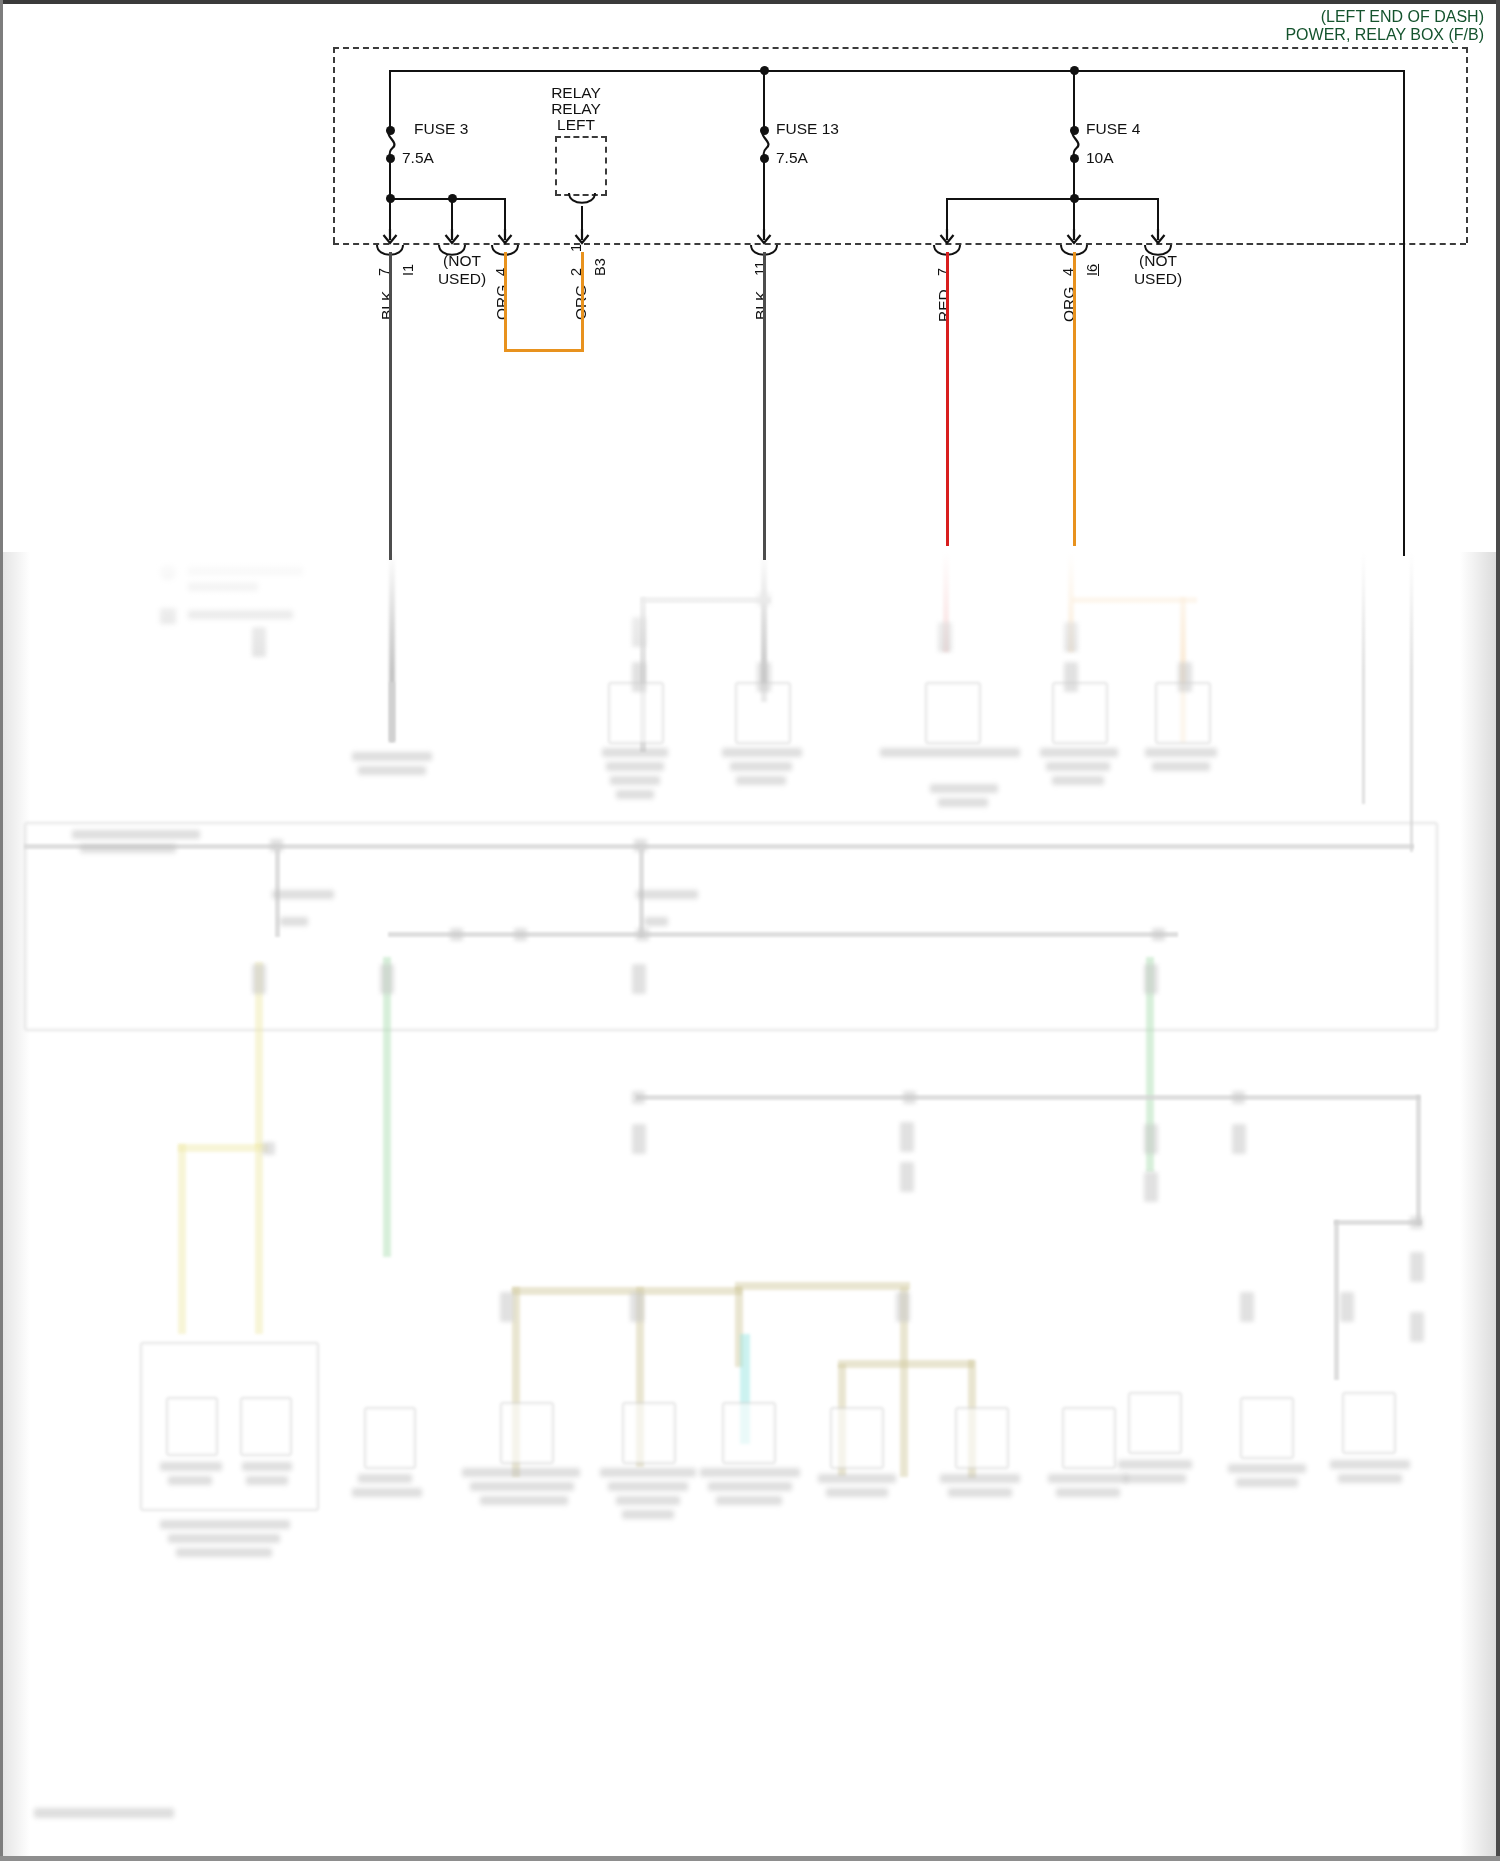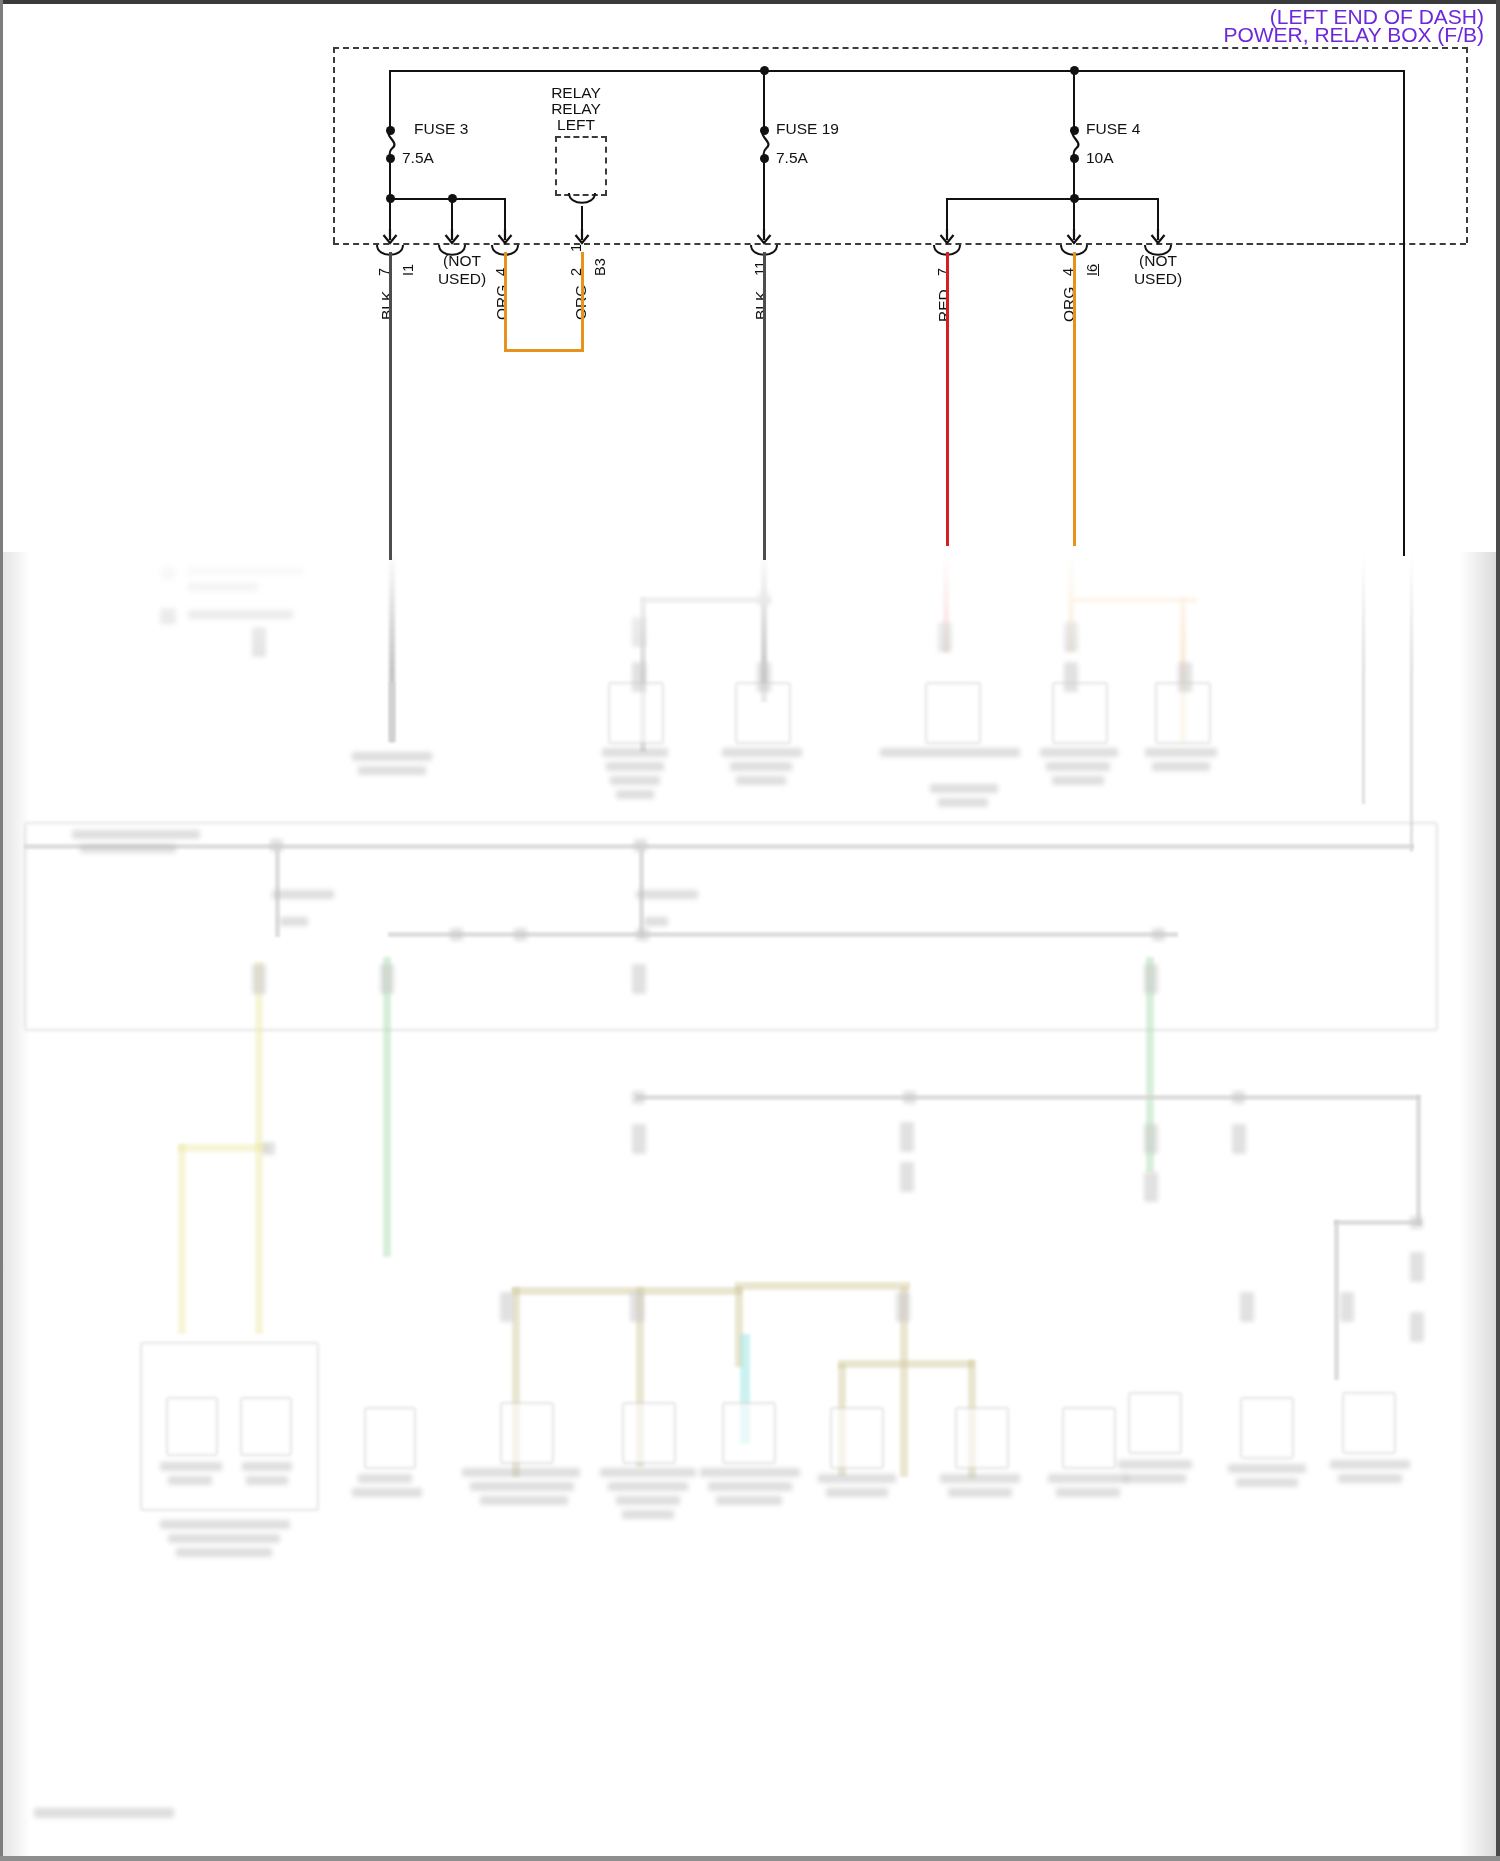--- a/index.html
+++ b/index.html
@@ -28,23 +28,23 @@
   .page-border-bottom{
     position:absolute;left:0;bottom:0;width:1500px;height:5px;background:#8e8e8e;
   }
 
   
   .fb-title{
     position:absolute;
     right:16px;
     top:8px;
     text-align:right;
-    font-size:21px;
+    font-size:16px;
     line-height:18px;
-    color:#6d28d9;
+    color:#14532d;
     white-space:nowrap;
   }
 
   
   .hline{position:absolute;background:#111;height:2px;}
   .vline{position:absolute;background:#111;width:2px;}
   .dot{position:absolute;width:9px;height:9px;border-radius:50%;background:#111;}
 
   .dash-h{
     position:absolute;height:0;
@@ -385,21 +385,21 @@
   <div class="vline" style="left:581px; top:206px; height:30px;"></div>
   <svg style="position:absolute;left:572px;top:229px;" width="20" height="16" viewBox="0 0 20 16">
     <path d="M10 0 L10 11 M3.5 6 L10 14 L16.5 6" fill="none" stroke="#111" stroke-width="2.2"></path>
   </svg>
 
   <div class="dot" style="left:760px; top:126px;"></div>
   <div class="dot" style="left:760px; top:154px;"></div>
   <svg class="fuse-sq" style="left:755px; top:128px;" width="22" height="32" viewBox="0 0 22 32">
     <path d="M9.5 2 C 2 8, 19 14, 11.5 20 C 7 24, 9 27, 9.5 30" fill="none" stroke="#111" stroke-width="2.2"></path>
   </svg>
-  <div class="lbl" style="left:776px; top:120px;">FUSE 19</div>
+  <div class="lbl" style="left:776px; top:120px;">FUSE 13</div>
   <div class="lbl" style="left:776px; top:149px;">7.5A</div>
   <div class="vline" style="left:763px; top:158px; height:76px;"></div>
 
   <div class="dot" style="left:1070px; top:126px;"></div>
   <div class="dot" style="left:1070px; top:154px;"></div>
   <svg class="fuse-sq" style="left:1065px; top:128px;" width="22" height="32" viewBox="0 0 22 32">
     <path d="M9.5 2 C 2 8, 19 14, 11.5 20 C 7 24, 9 27, 9.5 30" fill="none" stroke="#111" stroke-width="2.2"></path>
   </svg>
   <div class="lbl" style="left:1086px; top:120px;">FUSE 4</div>
   <div class="lbl" style="left:1086px; top:149px;">10A</div>

